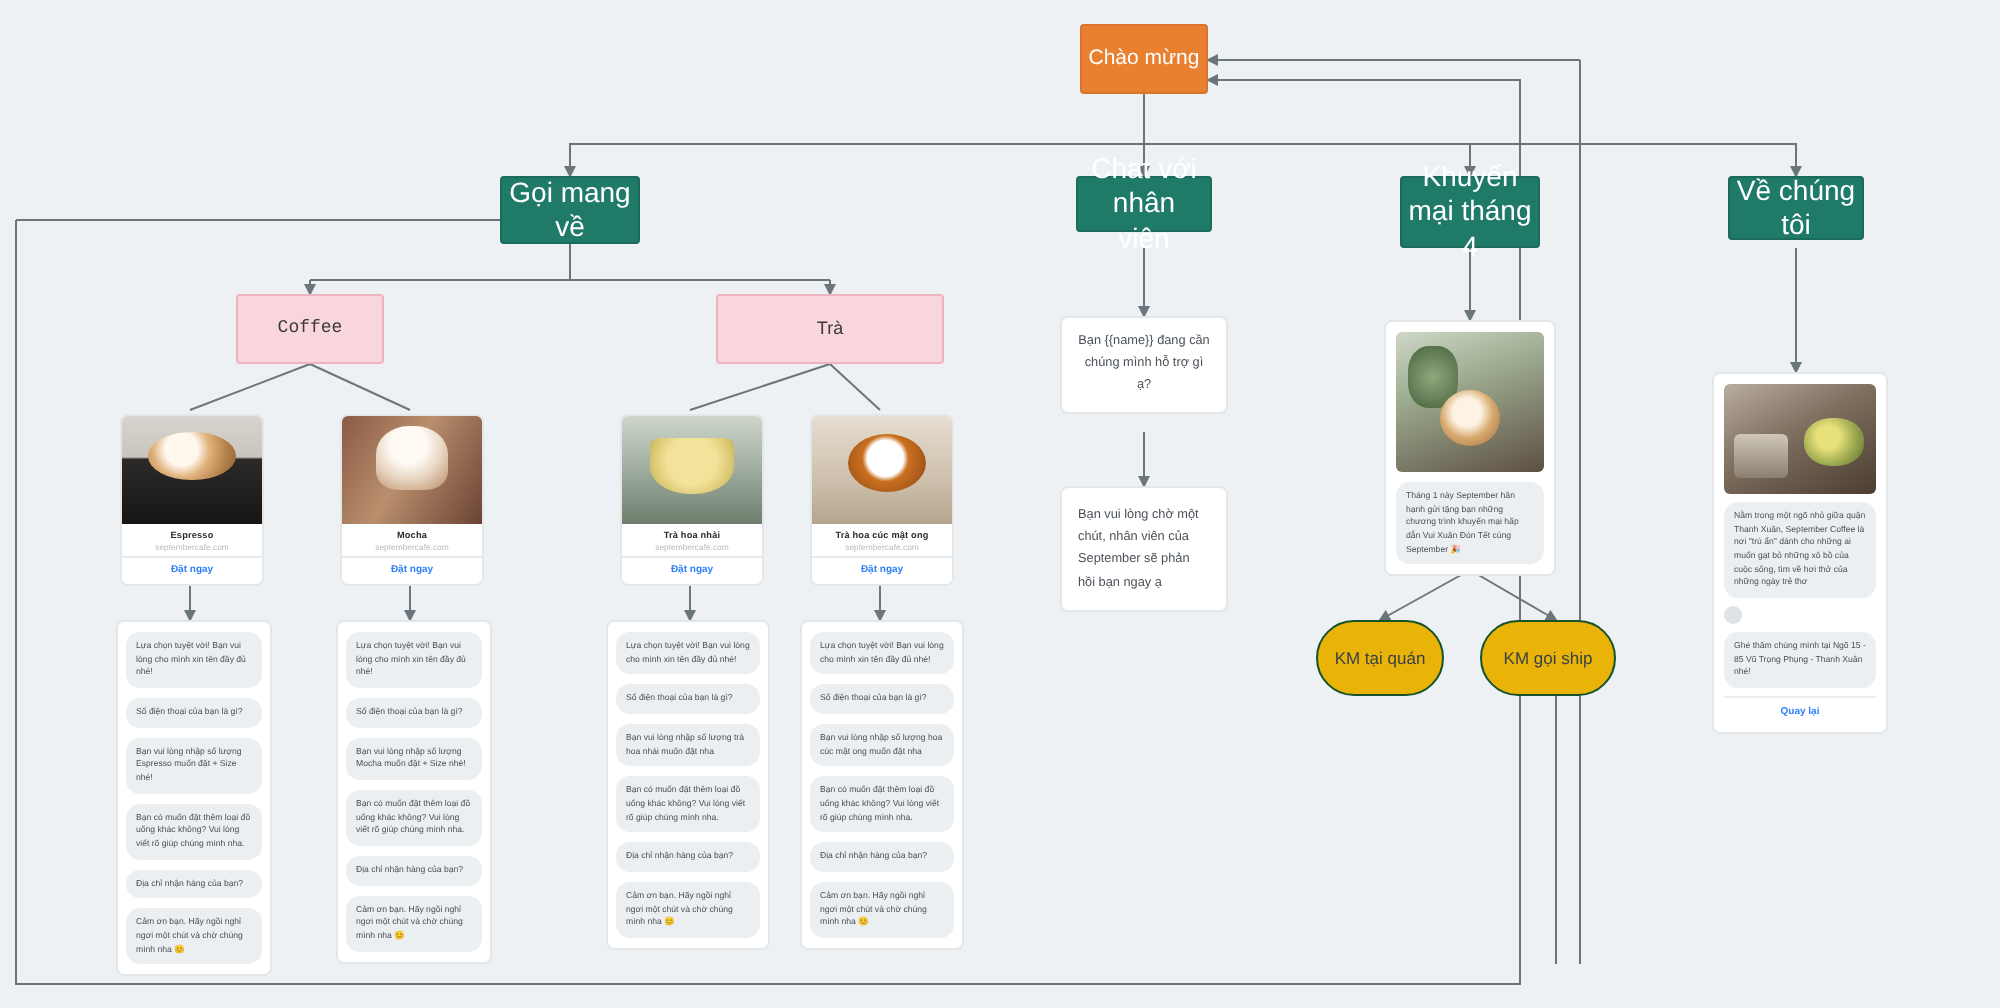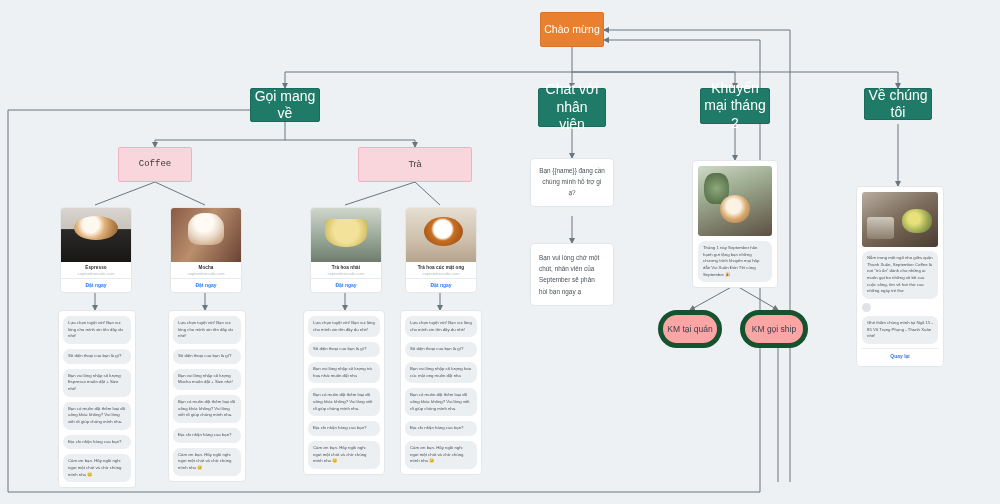--- a/index.html
+++ b/index.html
@@ -14,21 +14,21 @@
 
   .node { position:absolute; display:flex; align-items:center; justify-content:center;
           text-align:center; line-height:1.25; }
 
   .n-orange { background:#e8802f; color:#fff; border:1px solid #d9742a;
               font-size:10.5px; border-radius:2px; }
   .n-green  { background:#1f7a68; color:#fff; border:1px solid #1a6b5b;
               font-size:14px; border-radius:2px; padding:3px; }
   .n-pink   { background:#f8d6dc; color:#3a3a3a; border:1px solid #efb3bf;
               font-size:9px; border-radius:2px; }
-  .n-oval   { background:#fca5a5; color:#37414a; border:5px solid #14532d;
+  .n-oval   { background:#eab308; color:#37414a; border:1px solid #14532d;
               font-size:8.5px; border-radius:26px; }
 
   
   .card { position:absolute; background:#fff; border:1px solid #e3e7ea;
           border-radius:4px; overflow:hidden; display:flex; flex-direction:column; }
   .card .photo { width:100%; height:54px; position:relative; overflow:hidden; }
   .card .meta { padding:3px 4px 2px; text-align:center; }
   .card .t { font-size:4.6px; font-weight:bold; color:#2b2b2b; letter-spacing:.1px; }
   .card .u { font-size:4.2px; color:#b6bcc2; margin-top:1px; }
   .card .cta { border-top:1px solid #e6eaed; text-align:center;
@@ -135,25 +135,25 @@
     </g>
   </svg>
 
   <div class="node n-orange" style="left:540px; top:12px; width:64px; height:35px;">
     <span>Chào mừng</span>
   </div>
 
   <div class="node n-green" style="left:250px; top:88px; width:70px; height:34px;">
     <span>Gọi mang về</span>
   </div>
-  <div class="node n-green" style="left:538px; top:88px; width:68px; height:39px;">
+  <div class="node n-green" style="left:538px; top:88px; width:68px; height:28px;">
     <span>Chat với nhân viên</span>
   </div>
   <div class="node n-green" style="left:700px; top:88px; width:70px; height:36px;">
-    <span>Khuyến mại tháng 2</span>
+    <span>Khuyến mại tháng 4</span>
   </div>
   <div class="node n-green" style="left:864px; top:88px; width:68px; height:32px;">
     <span>Về chúng tôi</span>
   </div>
 
   <div class="node n-pink" style="left:118px; top:147px; width:74px; height:35px;font-family:Liberation Mono, monospace;">
     <span>Coffee</span>
   </div>
   <div class="node n-pink" style="left:358px; top:147px; width:114px; height:35px;">
     <span>Trà</span>

